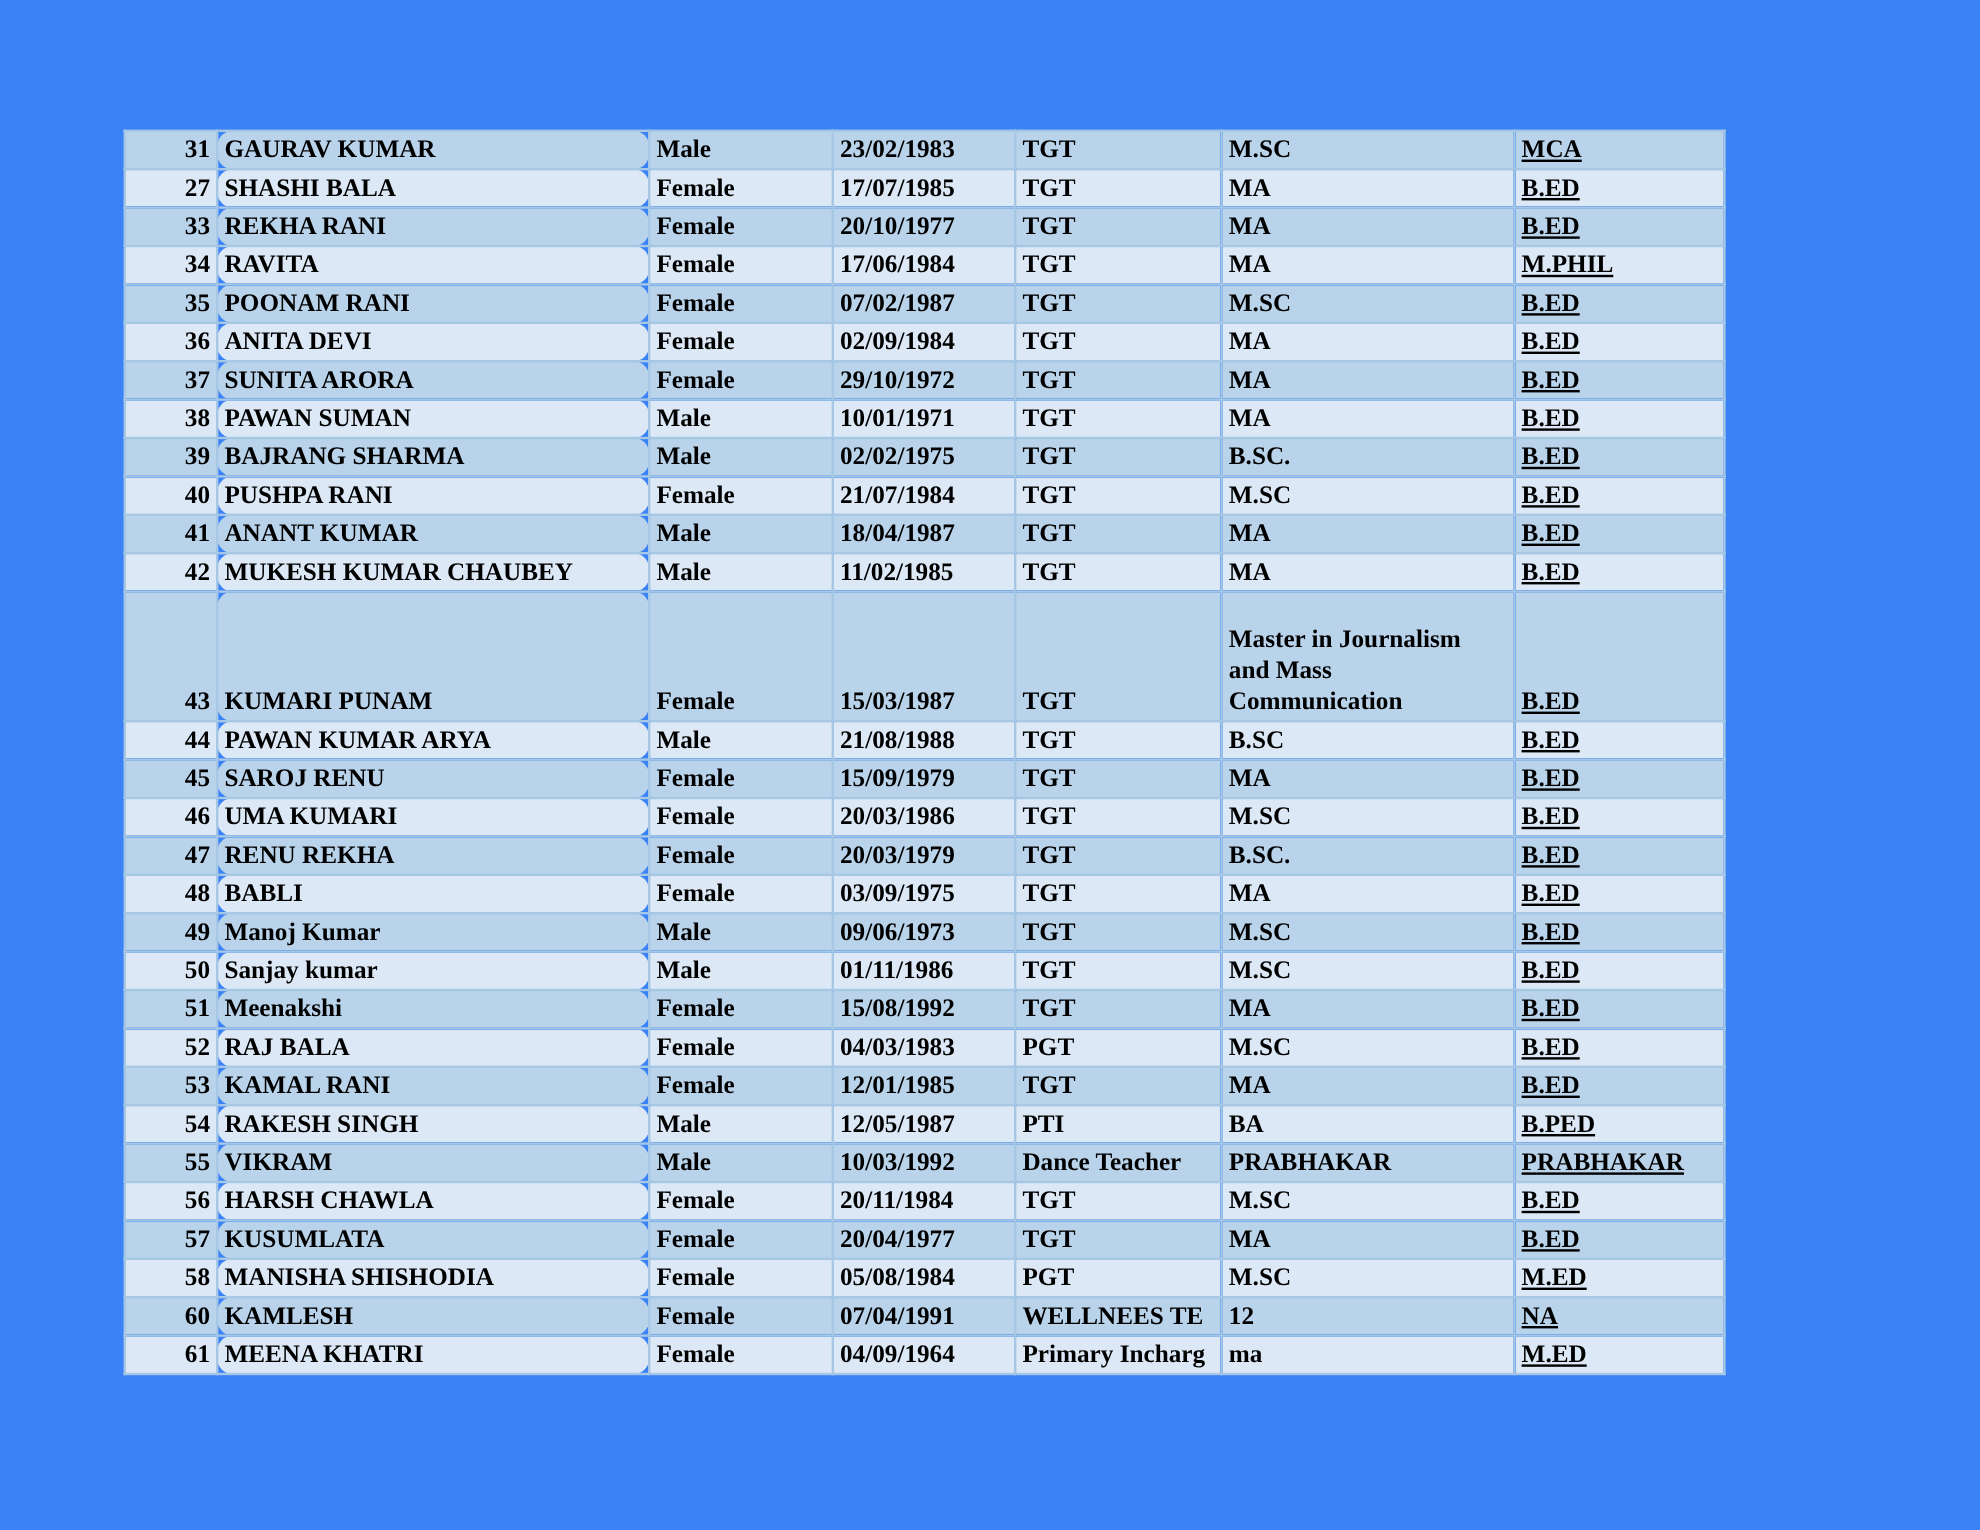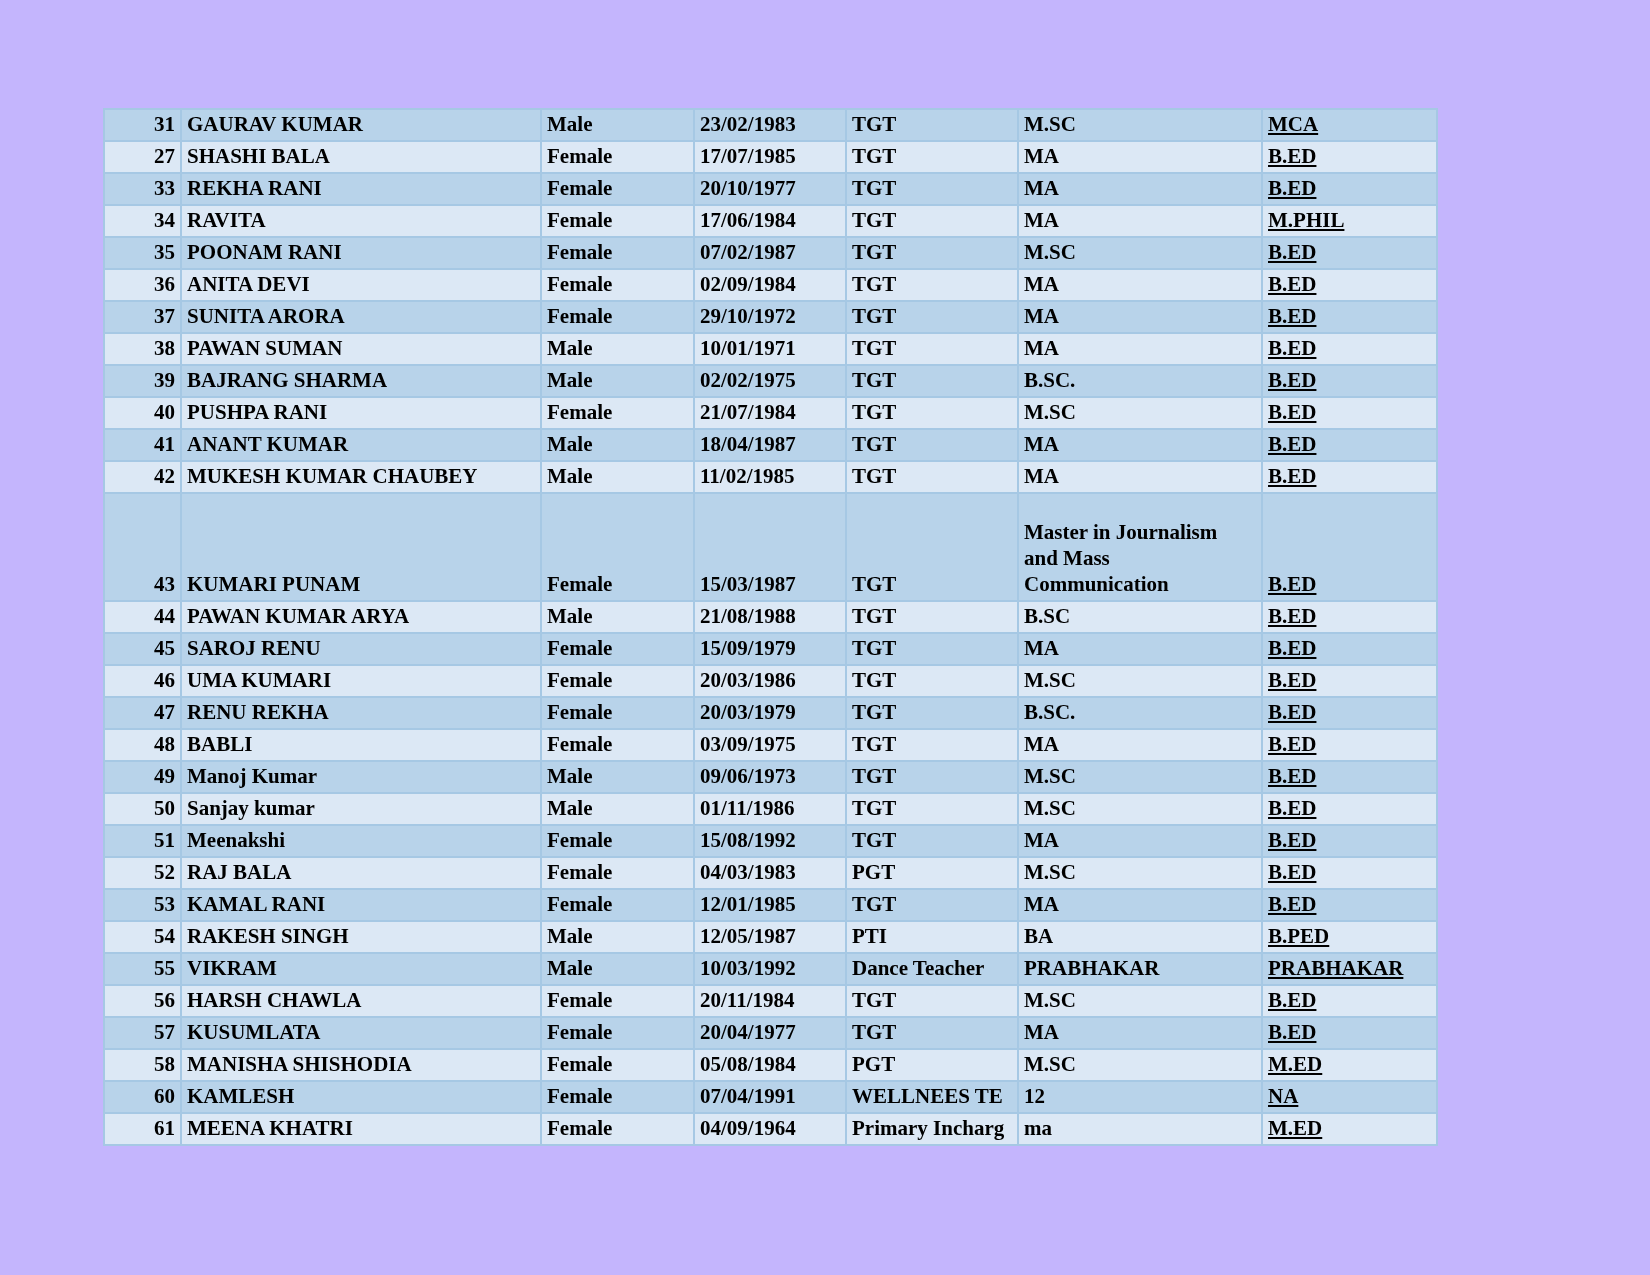--- a/index.html
+++ b/index.html
@@ -10,21 +10,21 @@
   body {
     width: 1650px;
     height: 1275px;
     overflow: hidden;
     font-family: "Liberation Serif", "DejaVu Serif", serif;
   }
   .page {
     position: relative;
     width: 1650px;
     height: 1275px;
-    background: #c4b5fd;
+    background: #3b82f6;
   }
   table.staff {
     position: absolute;
     left: 103px;
     top: 108px;
     width: 1333px;
     border-collapse: collapse;
     table-layout: fixed;
   }
   table.staff td {
@@ -42,21 +42,21 @@
   }
   table.staff tr.tall {
     height: 108px;
   }
   tr.dark td  { background: var(--row-dark, #b8d3ea); }
   tr.light td { background: var(--row-light, #dce8f5); }
   td.col-serial {
     text-align: right;
     padding-right: 8px;
   }
-  td.col-name { padding-left: 4px; }
+  td.col-name { padding-left: 4px; border-radius: 13px; }
   td.col-designation { white-space: nowrap; }
   td.col-qualification { white-space: pre-line; margin-top: 39px; }
   td.col-prof_qualification { white-space: nowrap; text-decoration: underline; }
 </style>
 </head>
 <body>
 
 <div class="page">
   <table class="staff">
     <colgroup>

